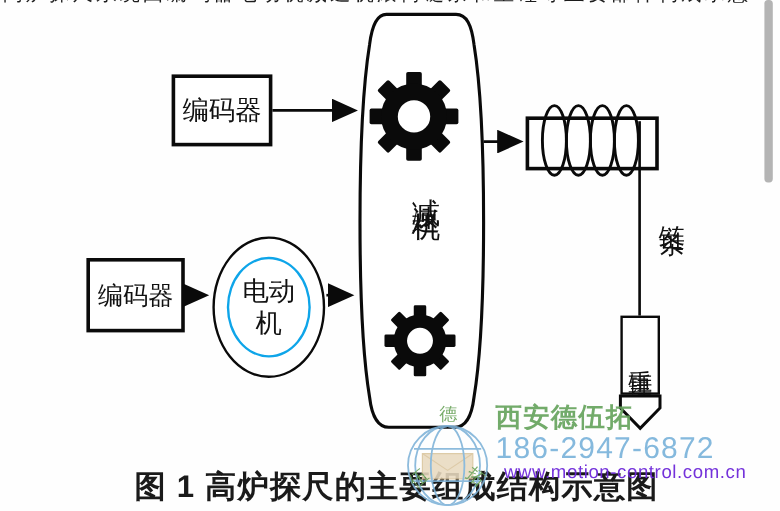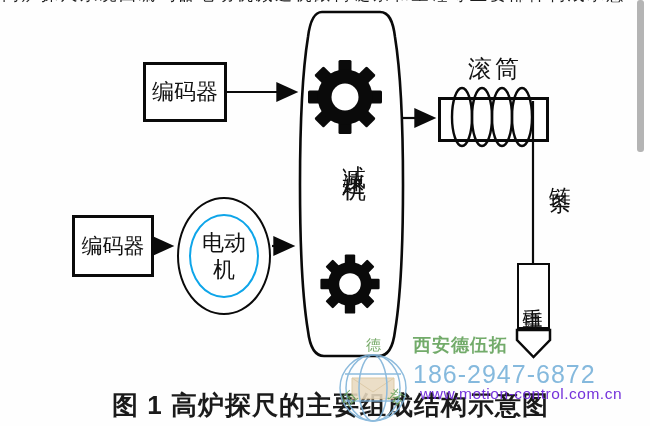--- a/index.html
+++ b/index.html
@@ -35,21 +35,21 @@
   .reducer-label{position:absolute;left:338px;top:146px;font-size:24px;letter-spacing:6px;}
   .drum-label{position:absolute;left:468px;top:53px;font-size:24px;letter-spacing:3px;}
   .chain-label{position:absolute;left:545px;top:170px;font-size:22px;}
   .weight-label{font-size:20px;letter-spacing:4px;}
   .caption{
     position:absolute;left:112px;top:388px;font-size:26px;font-weight:bold;
     letter-spacing:1px;color:#1a1a1a;white-space:nowrap;
   }
   
   .wm{position:absolute;pointer-events:none;}
-  .wm-company{left:413px;top:333px;font-size:18px;font-weight:bold;letter-spacing:1px;opacity:.92;}
+  .wm-company{left:413px;top:333px;font-size:22px;font-weight:bold;letter-spacing:1px;opacity:.92;}
   .wm-phone{left:413px;top:360px;font-size:25px;letter-spacing:1px;font-weight:500;opacity:.95;}
   .wm-url{left:420px;top:385px;font-size:15.5px;letter-spacing:.5px;opacity:.95;}
   .svg-layer{position:absolute;left:0;top:0;}
   .scrollbar{
     position:absolute;left:637px;top:0;width:7px;height:152px;
     background:#b4b4b4;border-radius:3px;
   }
 </style>
 </head>
 <body>
@@ -126,21 +126,20 @@
       <ellipse cx="462" cy="117" rx="10" ry="29"></ellipse>
       <ellipse cx="482" cy="117" rx="10" ry="29"></ellipse>
       <ellipse cx="502" cy="117" rx="10" ry="29"></ellipse>
       <ellipse cx="522" cy="117" rx="10" ry="29"></ellipse>
     </g>
 
     <path d="M517,330 L550,330 L550,340 L533.5,357 L517,340 Z" fill="#ffffff" stroke="#0a0a0a" stroke-width="2.5"></path>
   </svg>
 
   <div class="reducer-label vtext">减速机</div>
-  <div class="drum-label">滚筒</div>
   <div class="chain-label vtext">链条</div>
 
   <div class="caption">图 1  高炉探尺的主要组成结构示意图</div>
 
   <svg class="svg-layer" width="650" height="426" viewBox="0 0 650 426" style="opacity:.88">
     <g fill="none" stroke="#7eb2d8" stroke-width="1.5">
       <path d="M352,378 h42 v21 h-42 Z" fill="#e9dac0" stroke="#d9c49c" stroke-width="1"></path>
       <path d="M352,378 L373,392 L394,378" fill="none" stroke="#d9c49c" stroke-width="1"></path>
       <circle cx="373" cy="388" r="33"></circle>
       <ellipse cx="373" cy="388" rx="14" ry="33"></ellipse>

